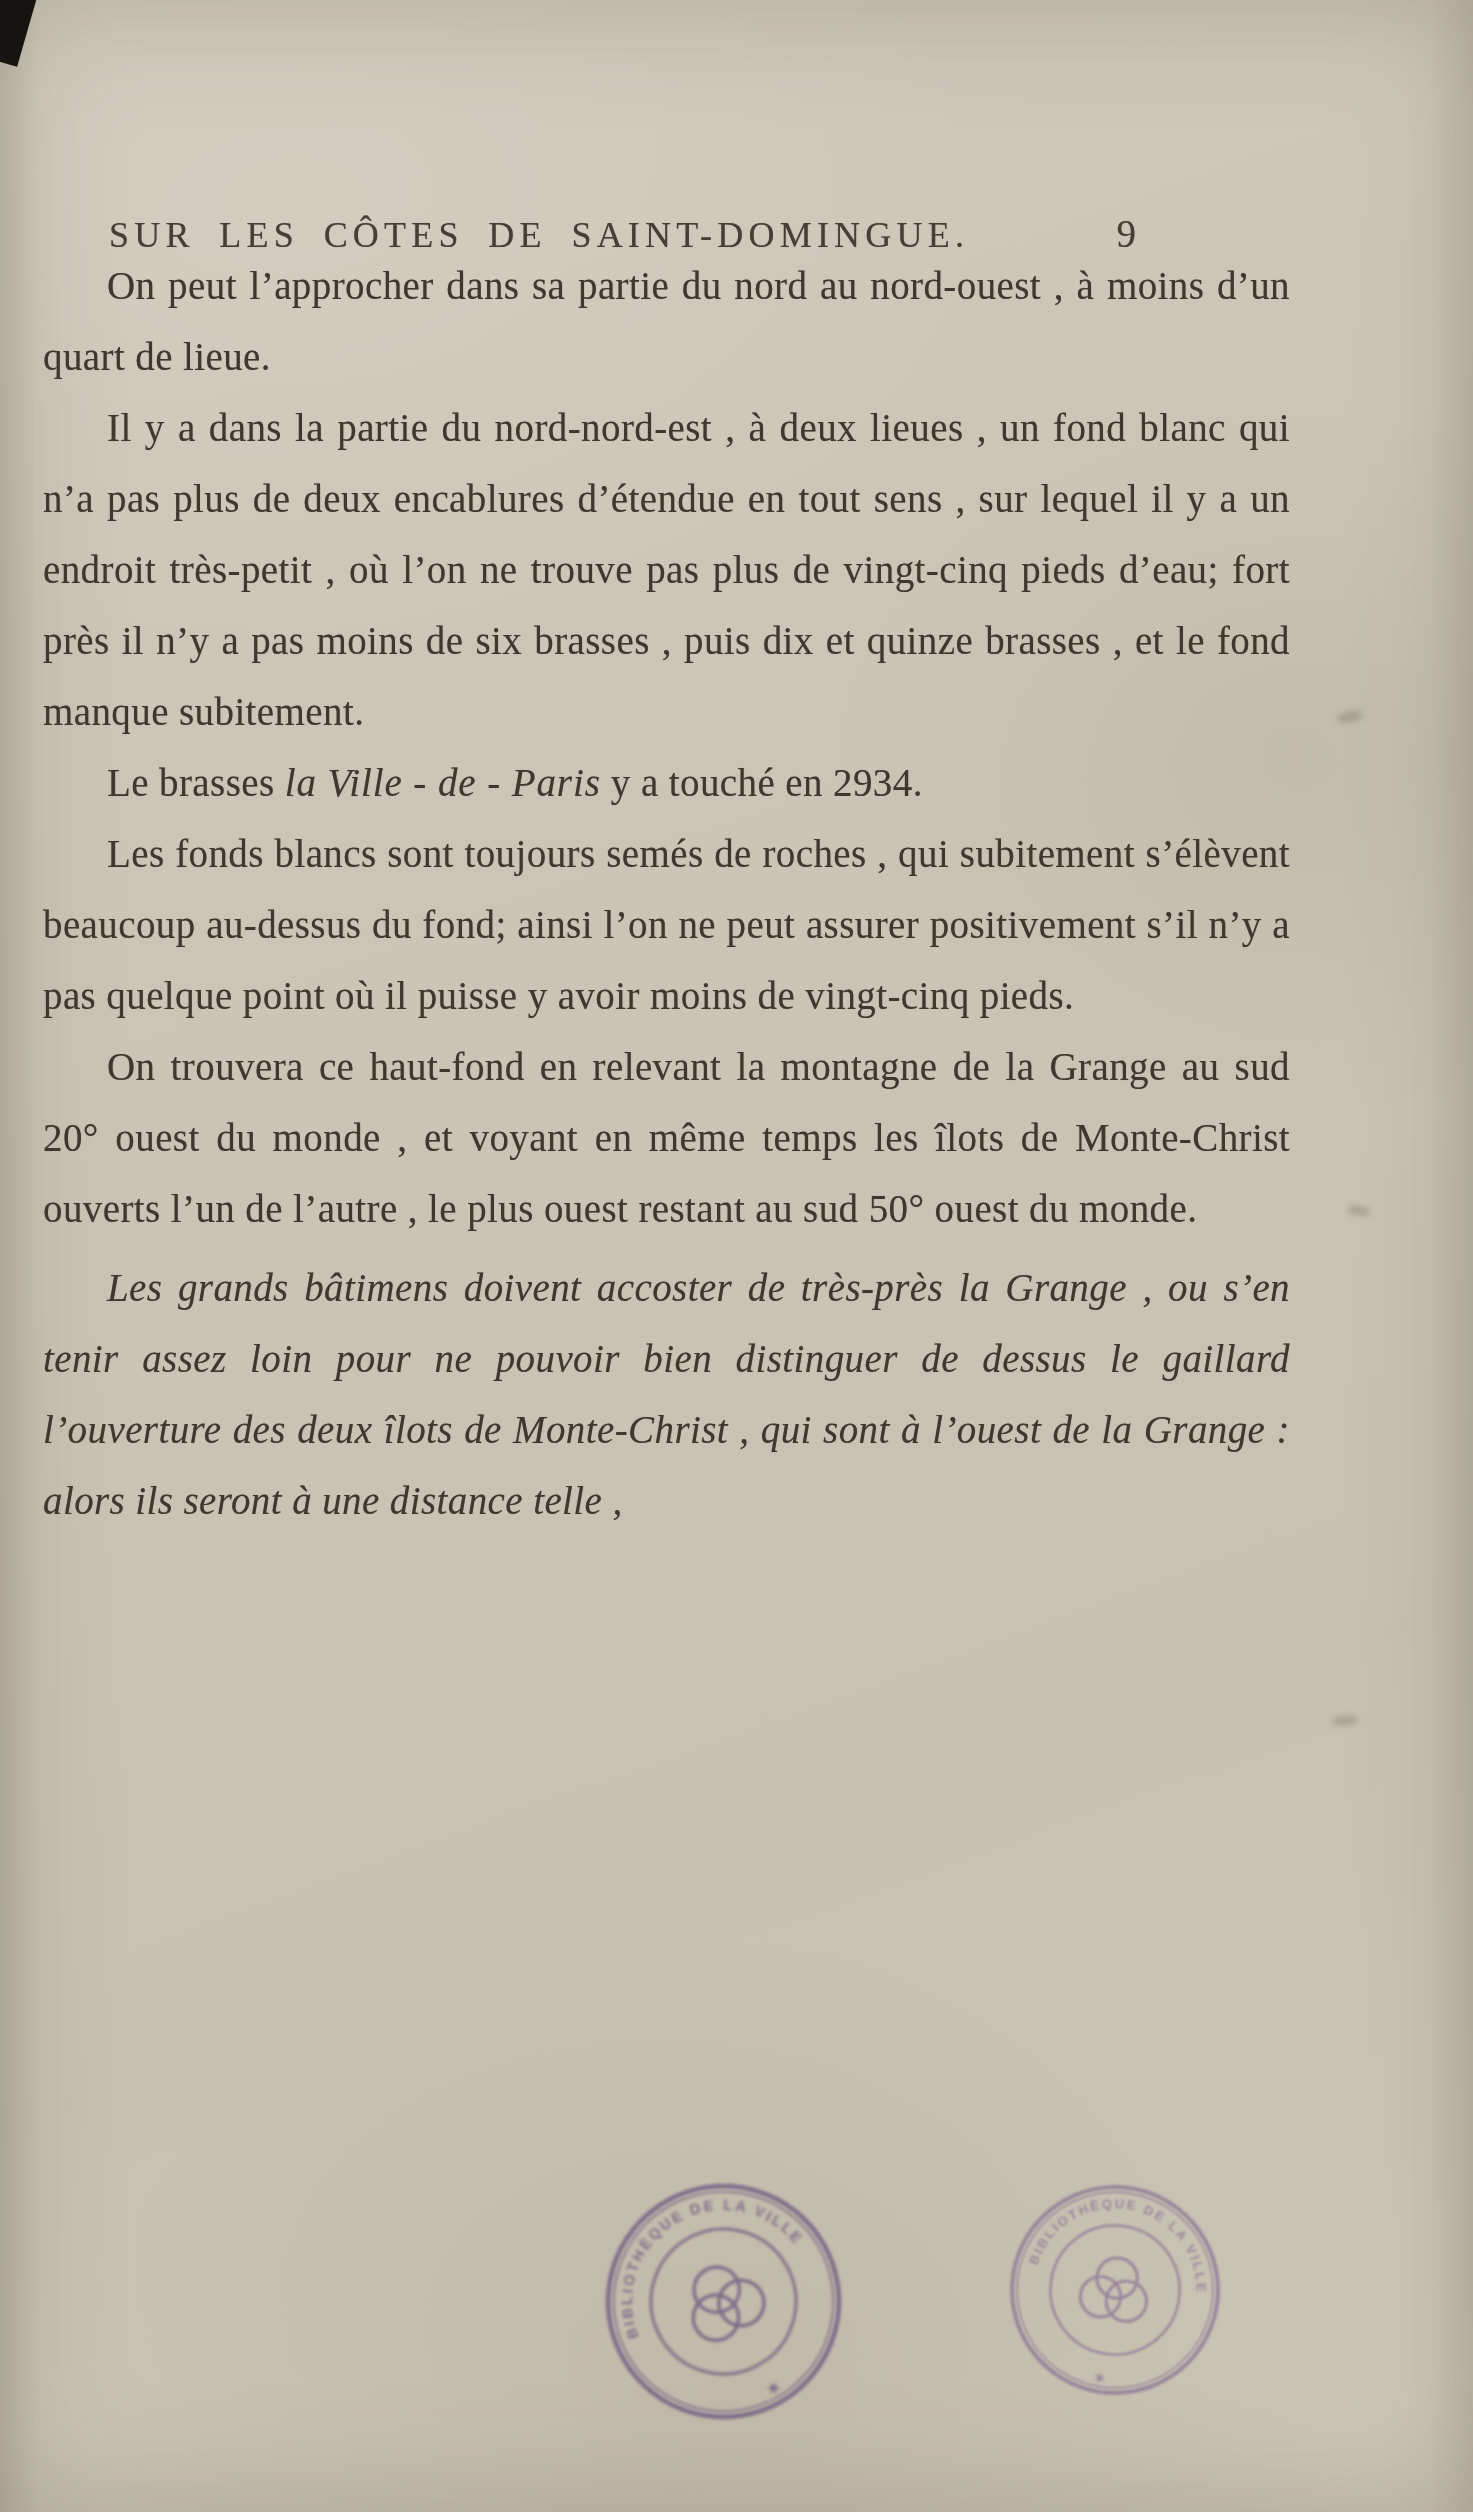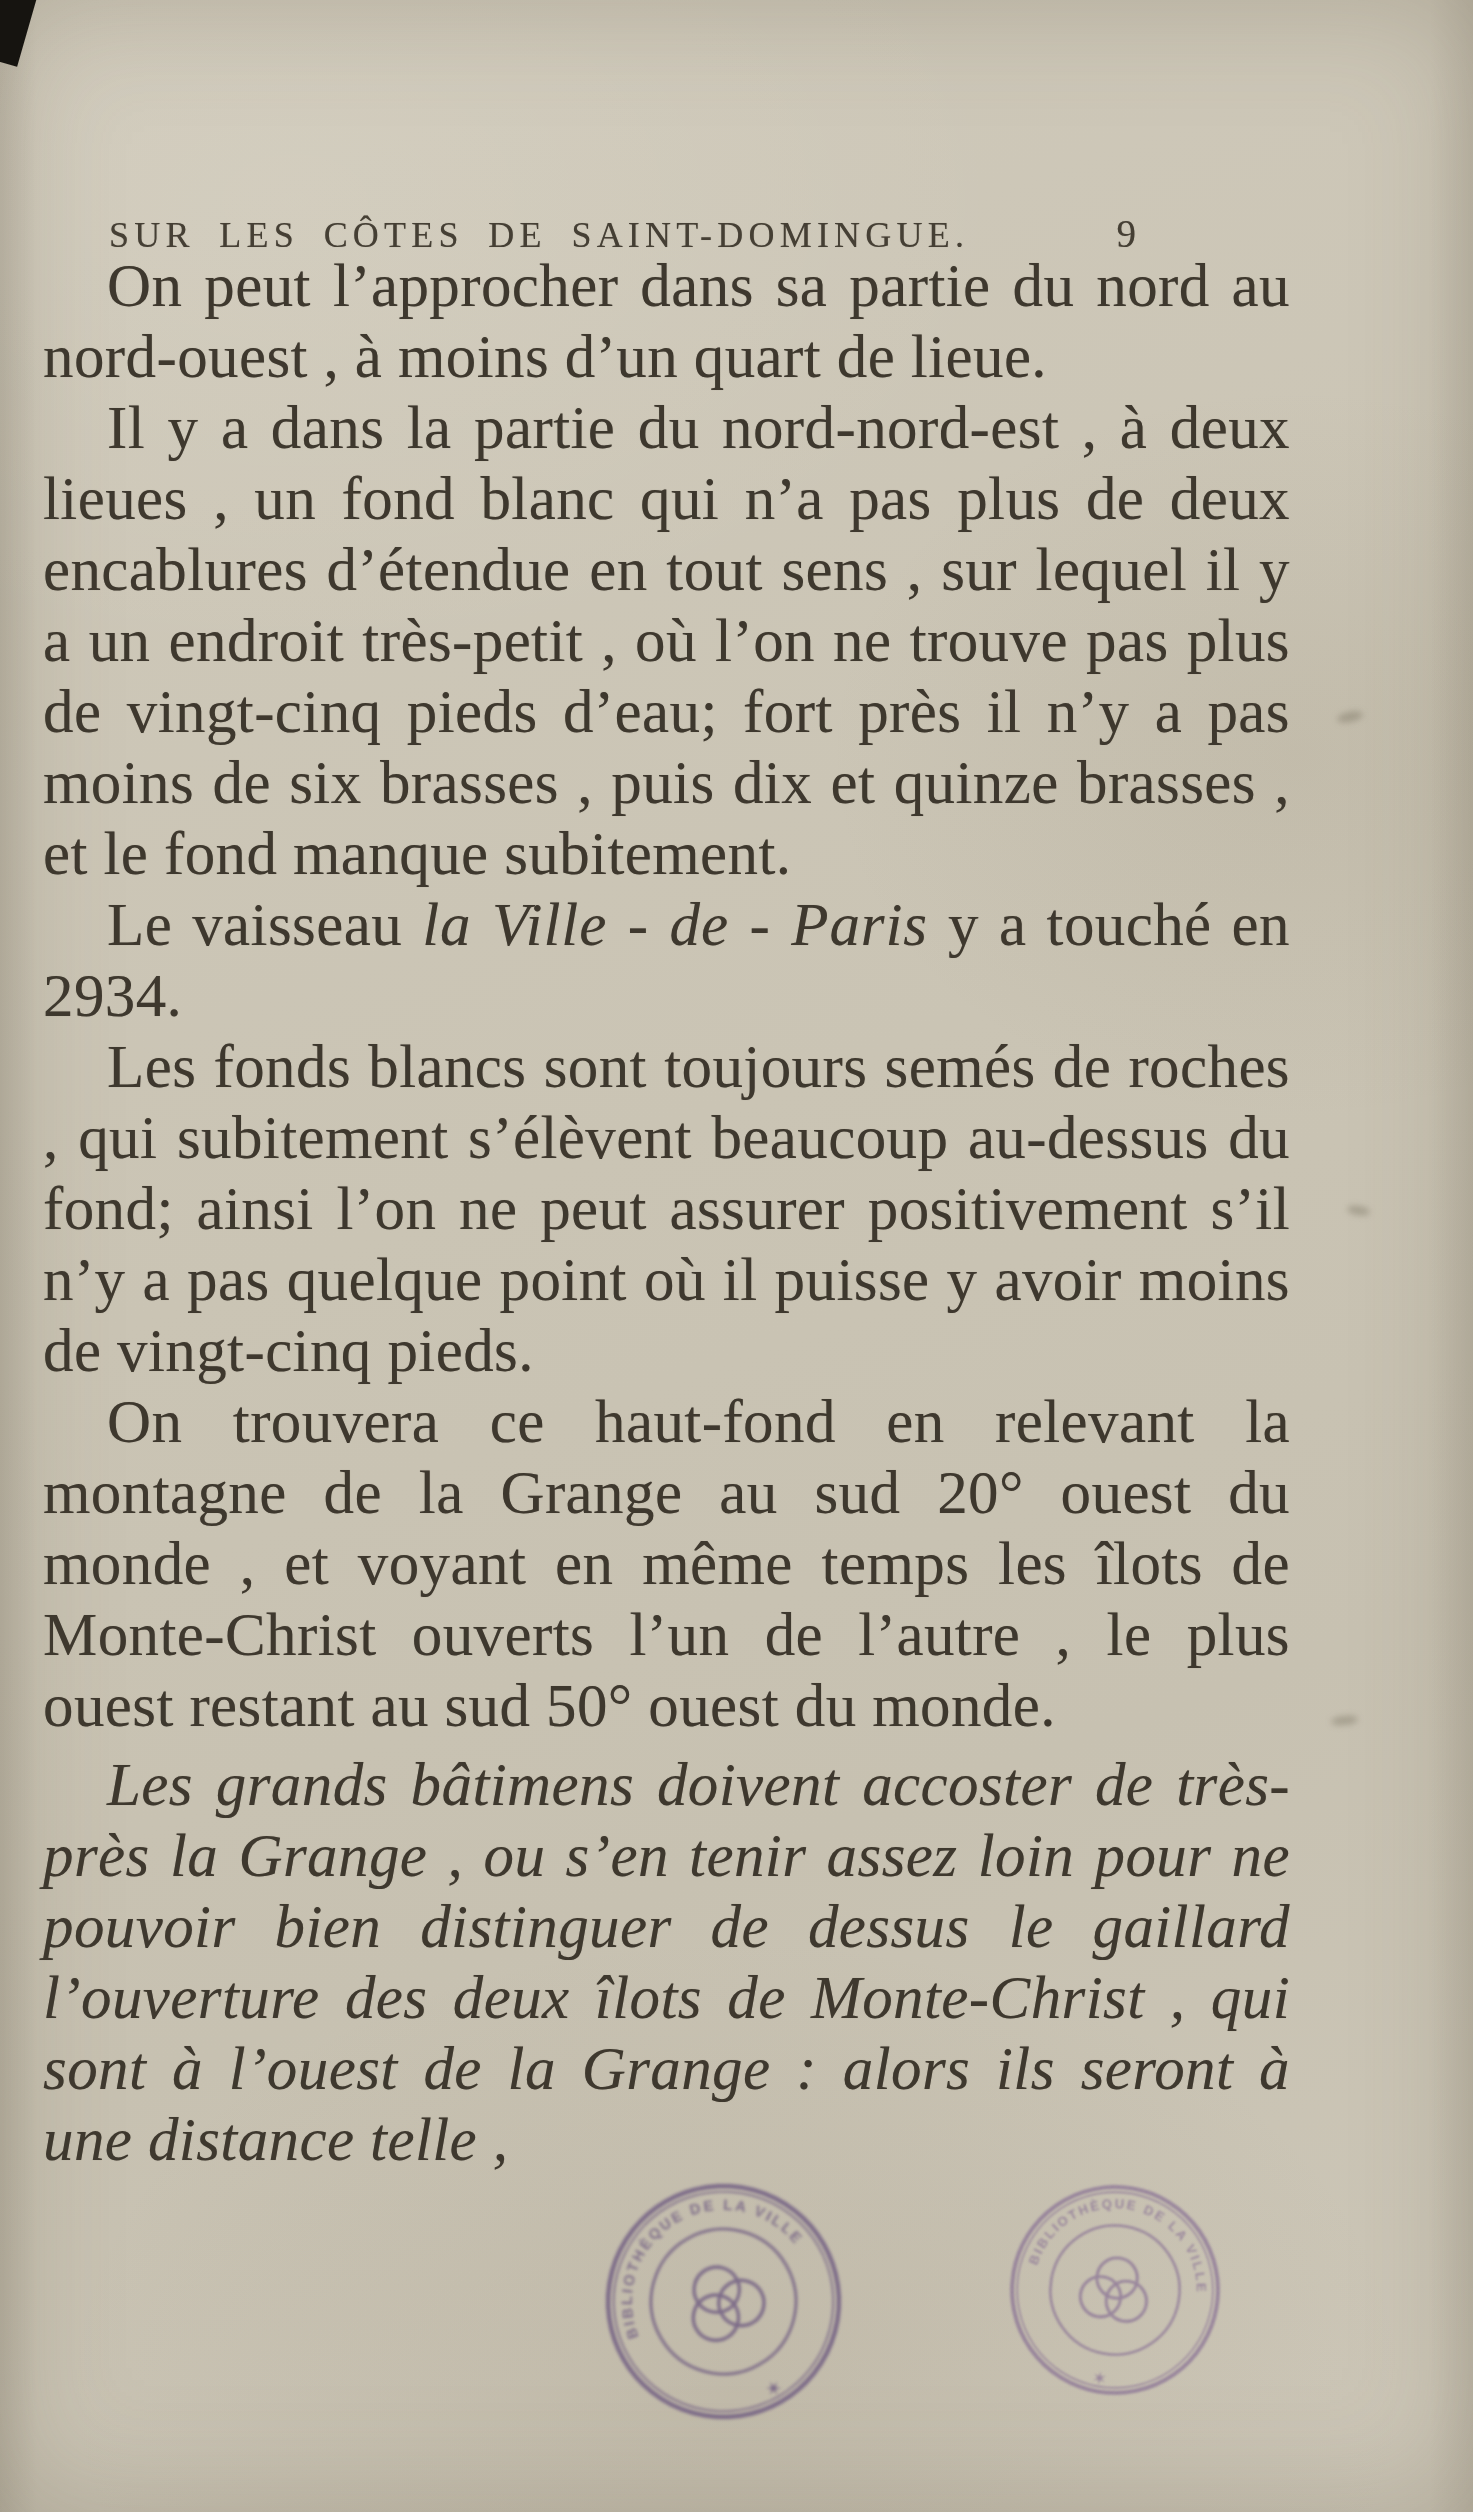--- a/index.html
+++ b/index.html
@@ -70,21 +70,21 @@
     margin-right: 154px;
     font-size: 39px;
     letter-spacing: 0;
   }
 
   .text-block {
     position: absolute;
     left: 43px;
     top: 250px;
     width: 1247px;
-    font-size: 61px;
+    font-size: 39px;
     line-height: 71px;
     letter-spacing: 0.4px;
     text-align: justify;
     text-shadow: 0 0 0.7px rgba(62,56,46,0.42);
   }
   .text-block p {
     margin: 0;
     text-indent: 64px;
   }
   .text-block p.gap-before {
@@ -136,21 +136,21 @@
   <div class="smudge s3"></div>
 
   <header class="page-header">
     <div class="running-title">SUR LES CÔTES DE SAINT-DOMINGUE.</div>
     <div class="page-number">9</div>
   </header>
 
   <main class="text-block">
     <p>On peut l’approcher dans sa partie du nord au nord-ouest , à moins d’un quart de lieue.</p>
     <p>Il y a dans la partie du nord-nord-est , à deux lieues , un fond blanc qui n’a pas plus de deux encablures d’étendue en tout sens , sur lequel il y a un endroit très-petit , où l’on ne trouve pas plus de vingt-cinq pieds d’eau; fort près il n’y a pas moins de six brasses , puis dix et quinze brasses , et le fond manque subitement.</p>
-    <p><span>Le vaisseau </span><em>la Ville - de - Paris</em><span> y a touché en 2934.</span></p>
+    <p><span>Le brasses </span><em>la Ville - de - Paris</em><span> y a touché en 2934.</span></p>
     <p>Les fonds blancs sont toujours semés de roches , qui subitement s’élèvent beaucoup au-dessus du fond; ainsi l’on ne peut assurer positivement s’il n’y a pas quelque point où il puisse y avoir moins de vingt-cinq pieds.</p>
     <p>On trouvera ce haut-fond en relevant la montagne de la Grange au sud 20° ouest du monde , et voyant en même temps les îlots de Monte-Christ ouverts l’un de l’autre , le plus ouest restant au sud 50° ouest du monde.</p>
     <p class="gap-before">Les grands bâtimens doivent accoster de très-près la Grange , ou s’en tenir assez loin pour ne pouvoir bien distinguer de dessus le gaillard l’ouverture des deux îlots de Monte-Christ , qui sont à l’ouest de la Grange : alors ils seront à une distance telle ,</p>
   </main>
 
   <div class="stamp stamp-left">
     <svg viewBox="0 0 220 220" xmlns="http://www.w3.org/2000/svg" xmlns:xlink="http://www.w3.org/1999/xlink">
       <g fill="none" stroke="currentColor">
         <circle cx="110" cy="110" r="102" stroke-width="4"></circle>
         <circle cx="110" cy="110" r="97" stroke-width="1.5"></circle>

